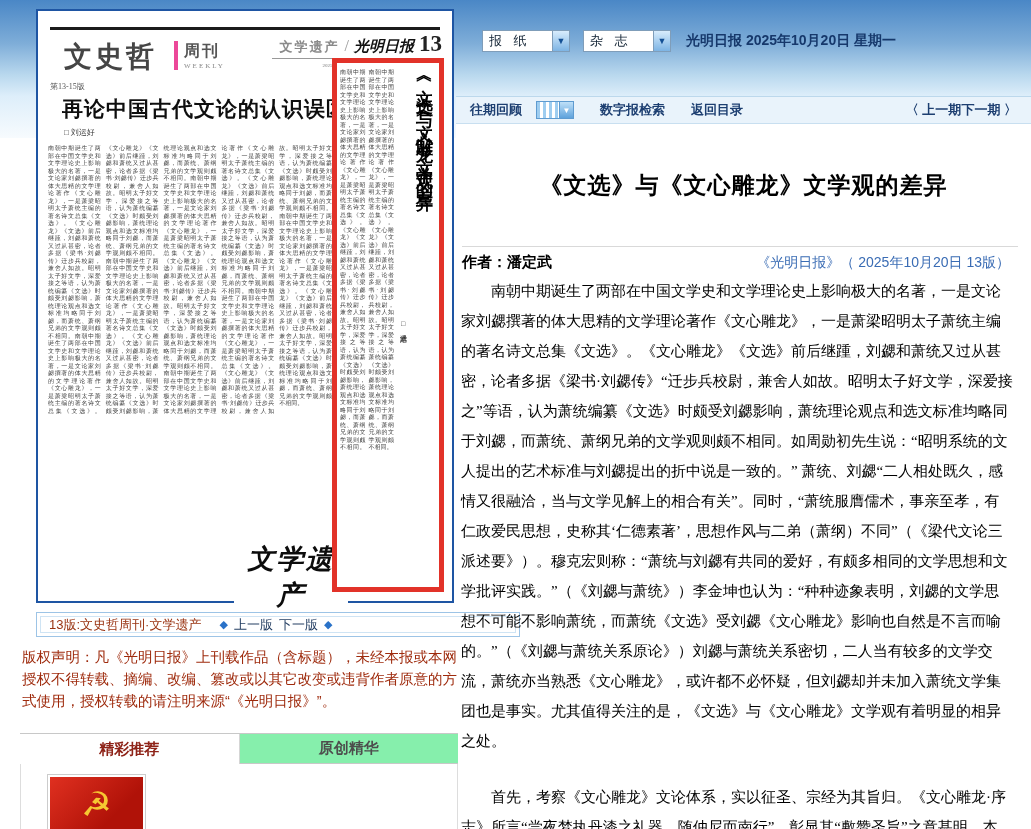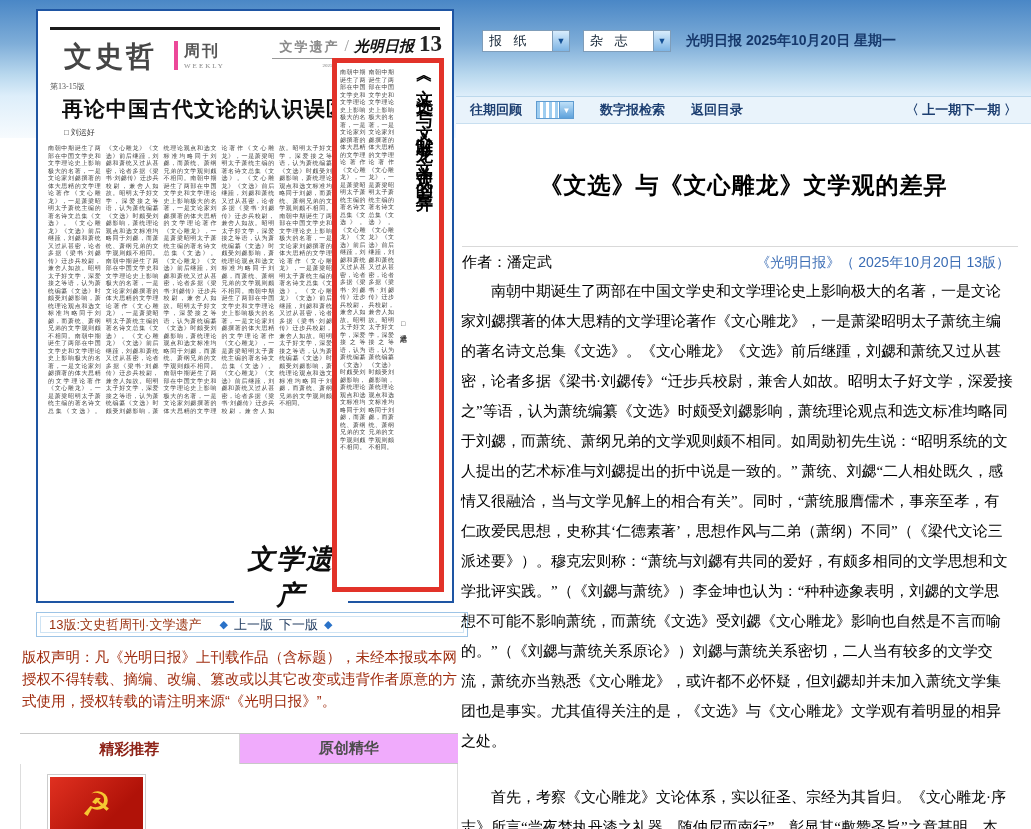--- a/index.html
+++ b/index.html
@@ -61,49 +61,49 @@
   .callig{position:absolute;left:196px;top:528px;width:110px;background:#fff;text-align:center;padding:2px;}
   .callig .cg{font-size:27px;font-weight:bold;font-style:italic;color:#0c0c0c;letter-spacing:2px;}
   .callig .cgs{font-size:4.5px;color:#666;margin-top:2px;}
   .red-box{position:absolute;left:294px;top:47px;width:112px;height:534px;border:5px solid #e23229;
     background:#fff;box-sizing:border-box;display:flex;flex-direction:row;padding:6px 3px;gap:3px;}
   .rb-micro{flex:1;column-count:2;column-gap:3px;}
   .rb-author{writing-mode:vertical-rl;font-size:7px;color:#333;align-self:center;margin:0 1px;}
   .rb-title{writing-mode:vertical-rl;font-size:17px;font-weight:bold;color:#000;letter-spacing:7px;
     font-family:"Liberation Serif",serif;margin-left:1px;}
   
-  .edition-bar{position:absolute;left:36px;top:612px;width:432px;height:25px;box-sizing:border-box;
+  .edition-bar{position:absolute;left:36px;top:612px;width:484px;height:25px;box-sizing:border-box;
     border:1px solid #9dc4e6;box-shadow:inset 0 0 0 3px #fff,inset 0 0 0 4px #cfe4f4;background:#fff;
     display:flex;align-items:center;padding:4px 12px;font-size:13px;}
   .eb-label{color:#993311;}
   .eb-links{margin-left:18px;display:flex;align-items:center;gap:6px;color:#1f3a5f;}
   .diamond{color:#2a72c8;font-size:11px;}
   .eb-link{cursor:pointer;}
   .copyright{position:absolute;left:22px;top:646px;width:438px;color:#9e2a0c;font-size:14.5px;line-height:22px;}
   
   .tabs{position:absolute;left:20px;top:733px;width:438px;height:31px;display:flex;
     border-top:1px solid #c8c8c8;box-sizing:border-box;}
   .tab{flex:1;display:flex;align-items:center;justify-content:center;font-size:15px;font-weight:bold;cursor:pointer;}
   .tab.active{background:#fff;color:#8e2318;border-right:1px solid #d5d5d5;}
-  .tab.inactive{background:#f0abfc;color:#4d4d4d;border-bottom:1px solid #c8c8c8;}
+  .tab.inactive{background:#86efac;color:#4d4d4d;border-bottom:1px solid #c8c8c8;}
   .promo{position:absolute;left:20px;top:764px;width:438px;height:66px;box-sizing:border-box;
     border-left:1px solid #ddd;border-right:1px solid #ddd;display:flex;align-items:flex-start;
     padding:10px 0 0 26px;gap:16px;}
   .thumb{width:93px;height:54px;border:1px solid #ccc;background:#fff;padding:2px;box-sizing:content-box;cursor:pointer;}
   .thumb-in{width:100%;height:100%;background:linear-gradient(135deg,#e03020,#b01208 70%);
     display:flex;align-items:center;justify-content:center;color:#f6c832;font-size:34px;overflow:hidden;}
   .promo-text{padding-top:4px;}
   .promo-title{font-size:14px;color:#000;cursor:pointer;}
   .promo-time{font-size:13px;color:#555;margin-top:9px;}
   
   .art-title{position:absolute;left:456px;top:170px;width:575px;text-align:center;
     font-size:23px;font-weight:bold;color:#000;letter-spacing:1px;}
   .art-divider{position:absolute;left:462px;top:246px;width:556px;border-top:1px solid #d9d9d9;}
   .byline{position:absolute;left:462px;top:253px;width:548px;display:flex;justify-content:space-between;align-items:baseline;}
-  .byline .auth{font-size:15px;color:#000;}
+  .byline .auth{font-size:15px;color:#000;font-weight:bold;}
   .byline .src{font-size:14px;color:#3a6cb4;}
   .art-body{position:absolute;left:461px;top:276px;width:552px;font-size:15px;line-height:30px;
     color:#000;font-family:"Liberation Serif",serif;}
   .art-body p{margin:0 0 26px 0;text-indent:2em;}
 </style>
 </head>
 <body>
 
 <div class="top-grad"></div>
 <div class="left-grad"></div>

